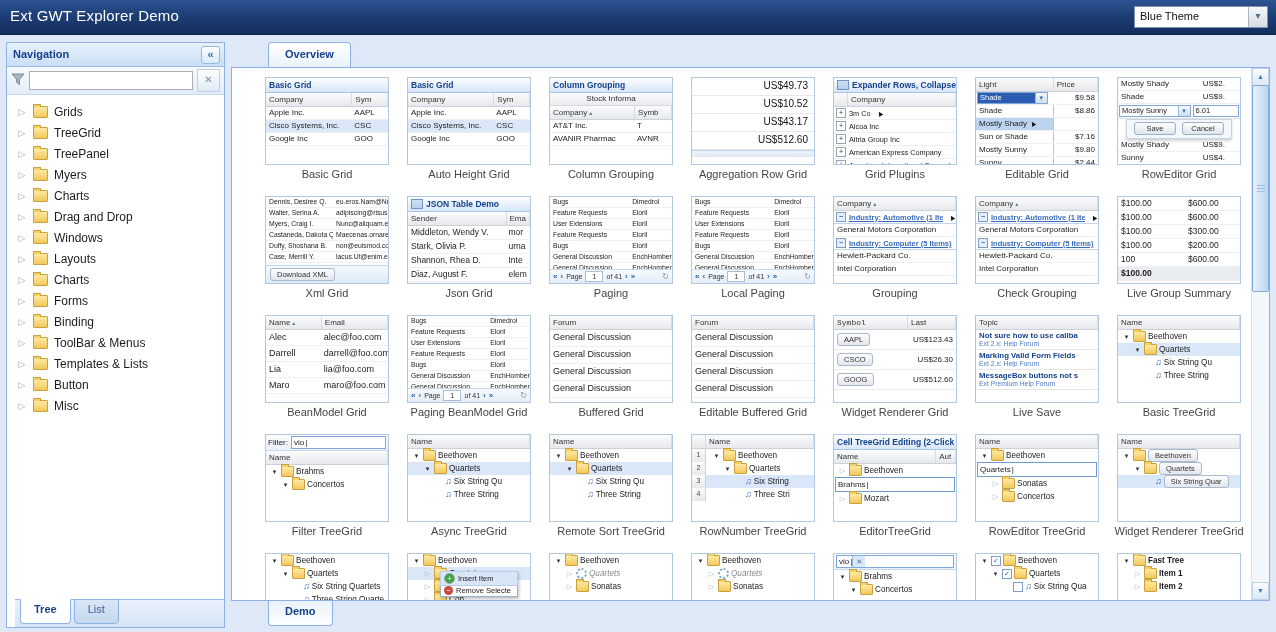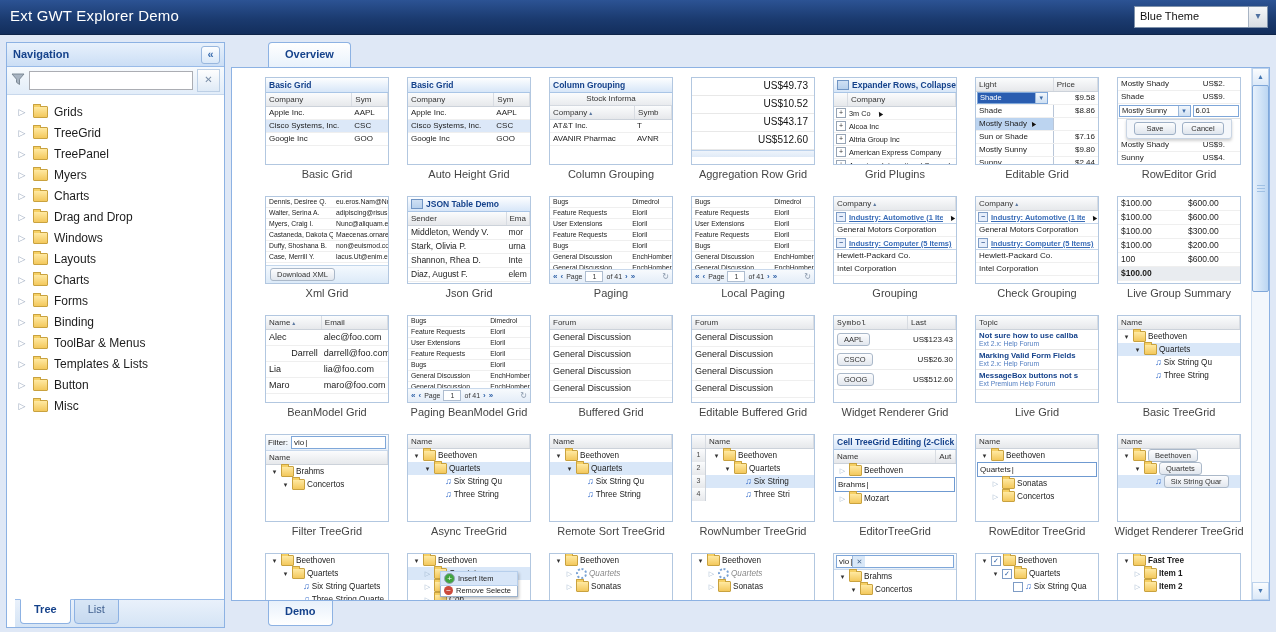--- a/index.html
+++ b/index.html
@@ -664,21 +664,21 @@
             <div class="thumb xl">
               <div class="cols">
                 <span class="hc" style="flex: 0 0 40%;">Name<span class="sort">▴</span></span>
                 <span class="hc" style="flex: 1 1 0px;">Email</span>
               </div>
               <div class="row">
                 <span class="c" style="flex: 0 0 40%;">Alec</span>
                 <span class="c" style="flex: 1 1 0px;">alec@foo.com</span>
               </div>
               <div class="row">
-                <span class="c" style="flex: 0 0 40%; text-align: right;">Darrell</span>
+                <span class="c" style="flex: 0 0 40%;">Darrell</span>
                 <span class="c" style="flex: 1 1 0px;">darrell@foo.com</span>
               </div>
               <div class="row">
                 <span class="c" style="flex: 0 0 40%;">Lia</span>
                 <span class="c" style="flex: 1 1 0px;">lia@foo.com</span>
               </div>
               <div class="row">
                 <span class="c" style="flex: 0 0 40%;">Maro</span>
                 <span class="c" style="flex: 1 1 0px;">maro@foo.com</span>
               </div>
@@ -800,21 +800,21 @@
               </div>
               <div class="topic">
                 <span class="tb">Marking Valid Form Fields</span>
                 <span class="ts">Ext 2.x: Help Forum</span>
               </div>
               <div class="topic">
                 <span class="tb">MessageBox buttons not s</span>
                 <span class="ts">Ext Premium Help Forum</span>
               </div>
             </div>
-            <div class="cap">Live Grid</div>
+            <div class="cap">Live Save</div>
           </div>
           <div class="tcell">
             <div class="thumb">
               <div class="cols">
                 <span class="hc" style="flex: 1 1 0px;">Name</span>
               </div>
               <div class="tr">
                 <span style="width: 2px; flex: 0 0 auto;"></span>
                 <span class="ar">▾</span>
                 <span class="fold smf"></span>

